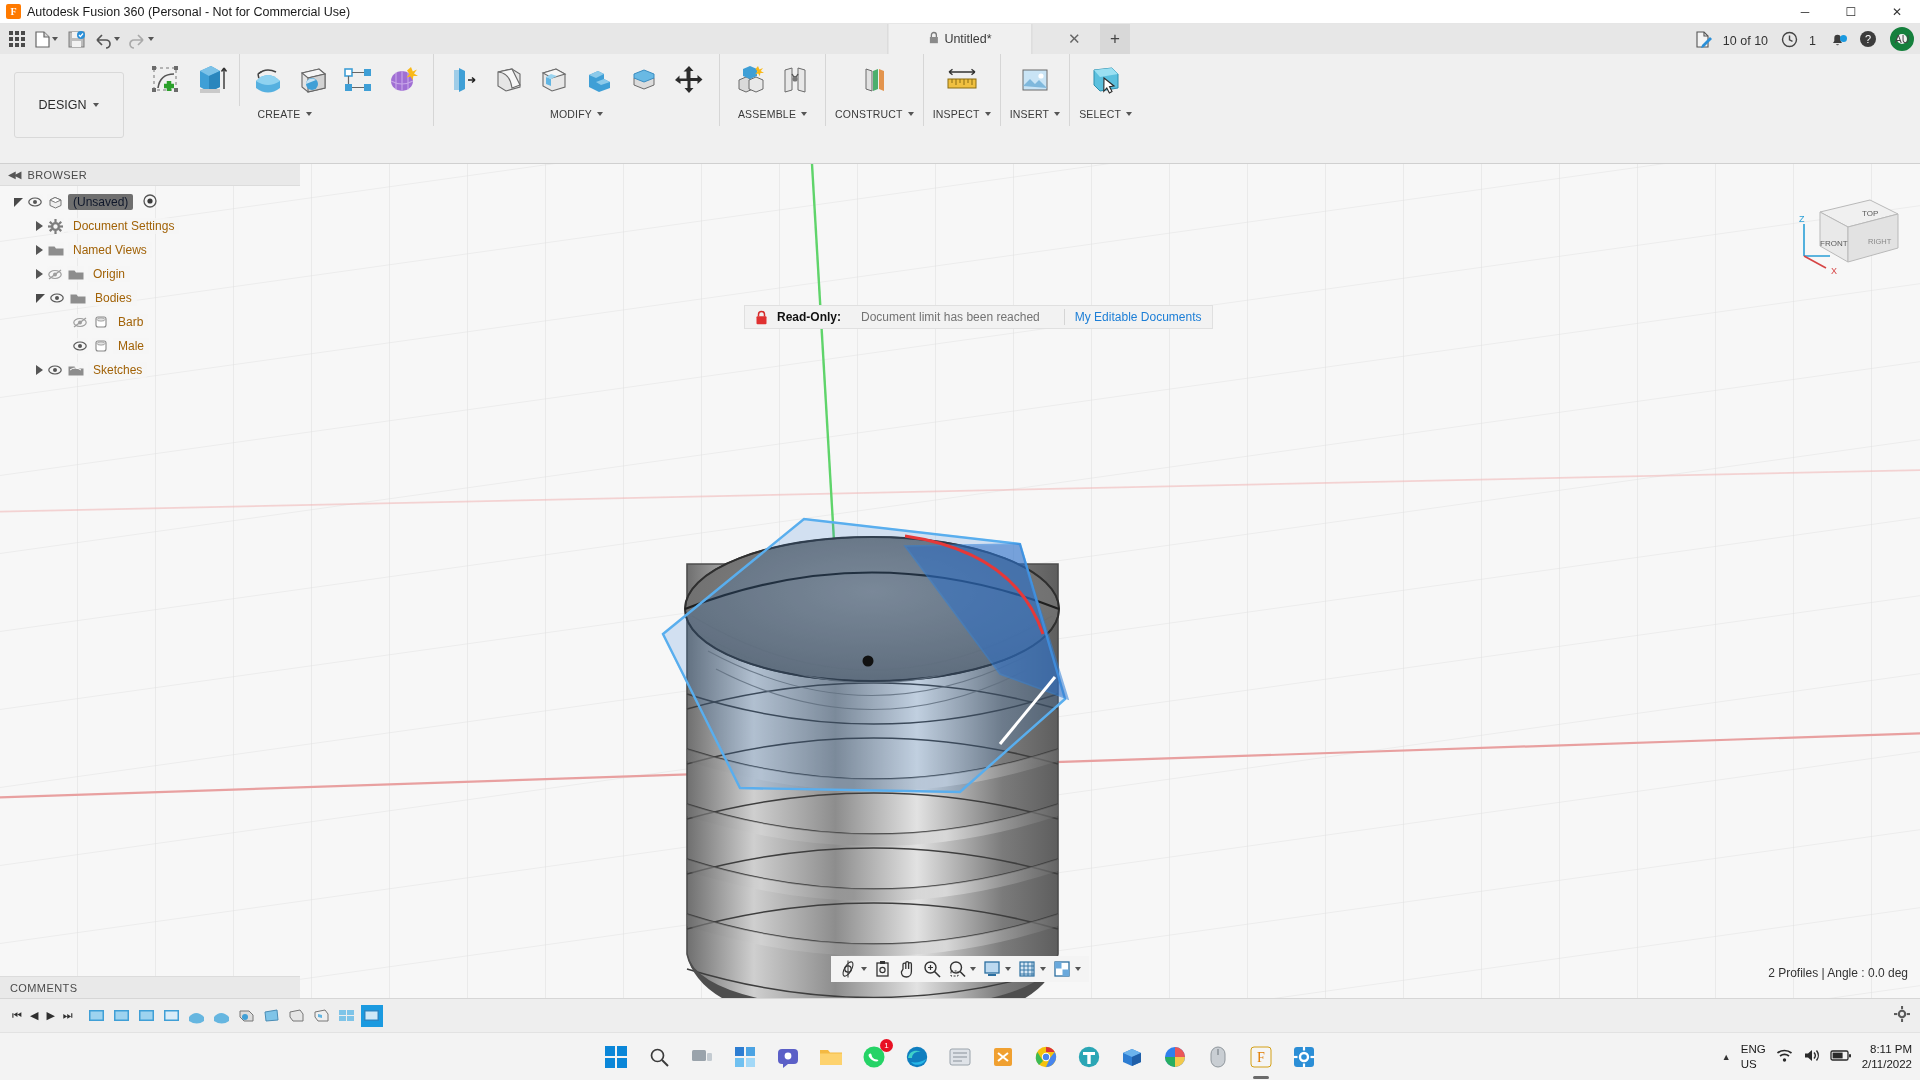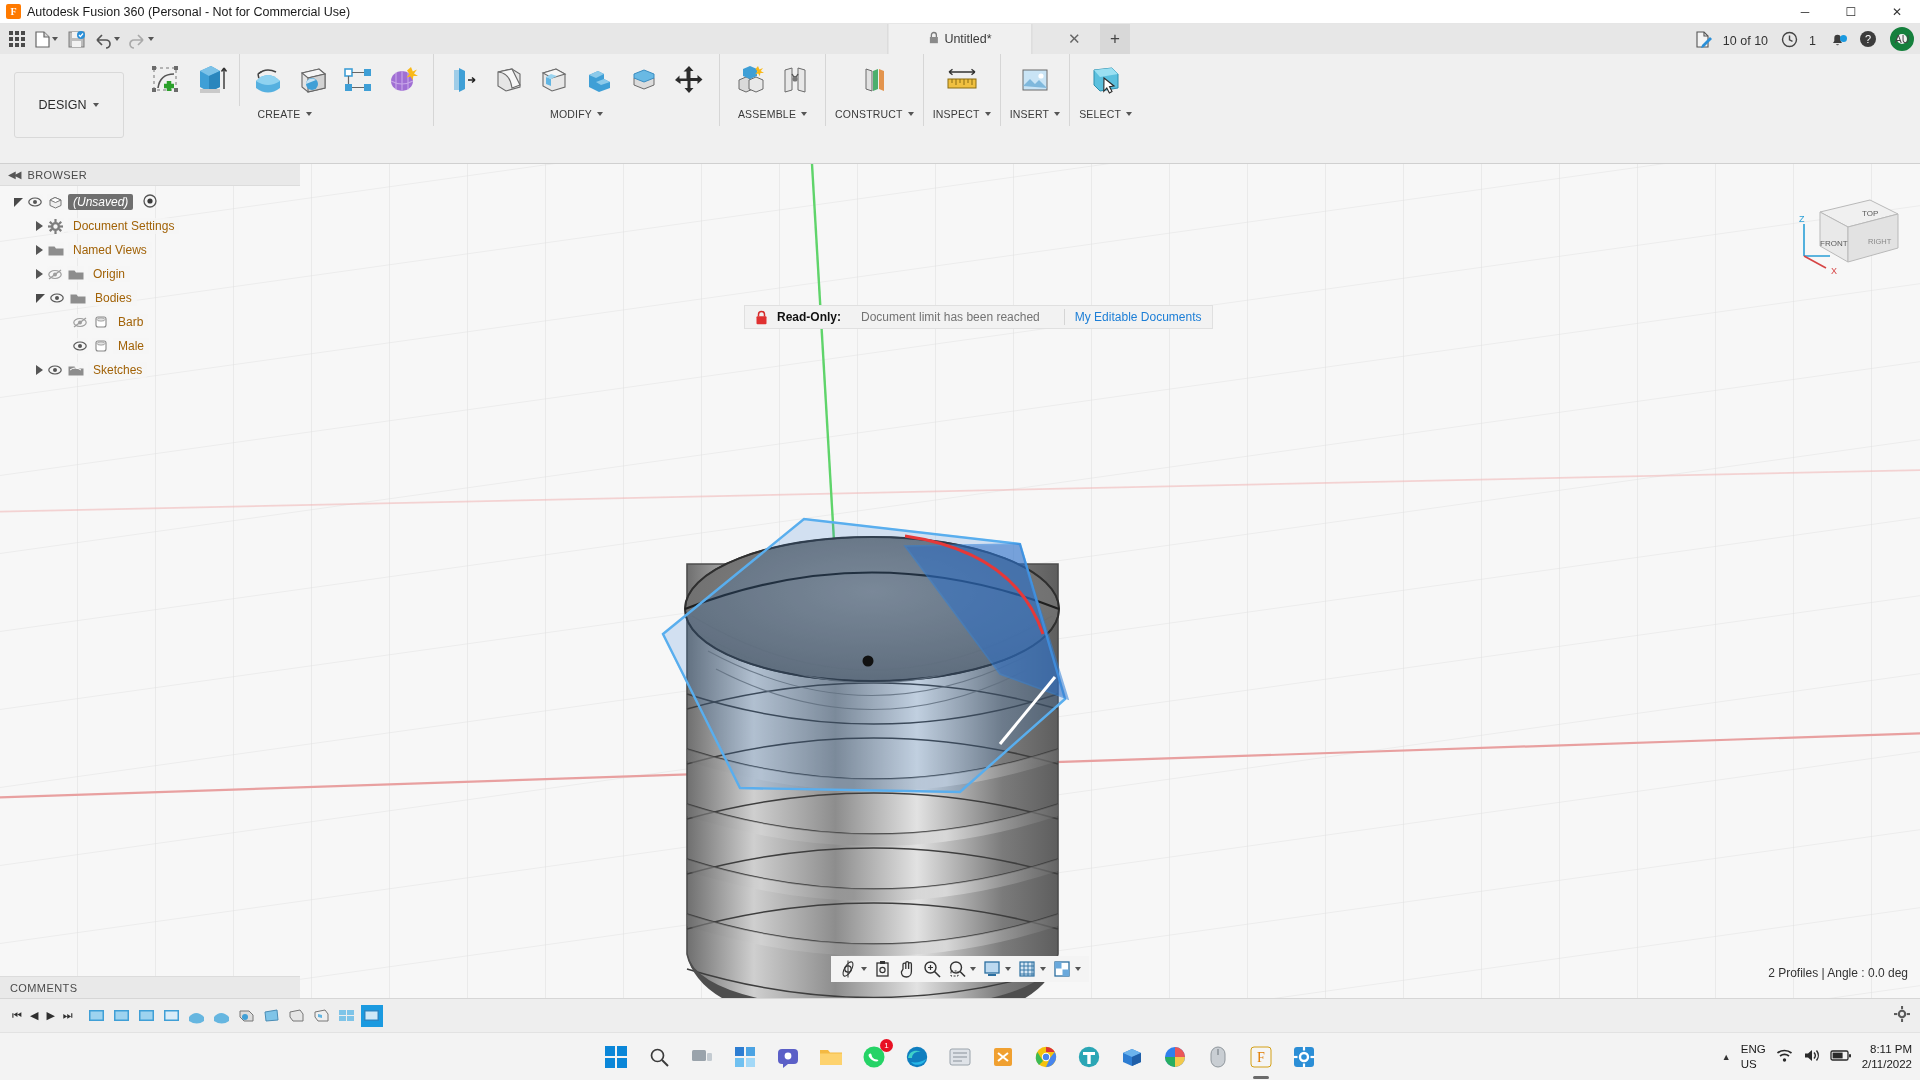--- a/index.html
+++ b/index.html
@@ -110,21 +110,21 @@
   }
   .browser-hdr {
     height:22px; background:#e9e9e9; display:flex; align-items:center; gap:8px;
     padding-left:8px; color:#4a4a4a; font-size:11px; letter-spacing:.4px;
     border-bottom:1px solid #dcdcdc;
   }
   .brow-collapse { color:#555; font-size:10px; letter-spacing:-2px;}
   .tree { padding-top:4px; }
   .trow { display:flex; align-items:center; height:24px; padding-left:14px; gap:4px; }
   .trow .lbl { background:rgba(245,245,245,.82); padding:1px 5px; border-radius:2px; color:#a16207; }
-  .trow.sel .lbl { background:#6f6f6f; color:#ffffff;font-style:italic; }
+  .trow.sel .lbl { background:#6f6f6f; color:#0f172a; }
   .arrow { width:12px;height:12px; display:flex;align-items:center;justify-content:center; }
   .arrow.collapsed { border-left:7px solid #555; border-top:5px solid transparent; border-bottom:5px solid transparent; width:0;height:0;}
   .arrow.expanded { width:0;height:0;border-left:9px solid #4a4a4a;border-bottom:9px solid transparent; }
   .eye { width:16px;height:16px; background:rgba(245,245,245,.8); border-radius:2px; display:flex;align-items:center;justify-content:center;}
   .ic { width:17px;height:16px; background:rgba(245,245,245,.8); display:flex;align-items:center;justify-content:center;}
   .indent1 { padding-left:14px; }
 
   
   .readonly {
     position:absolute; left:744px; top:141px; height:24px; display:flex; align-items:center;

